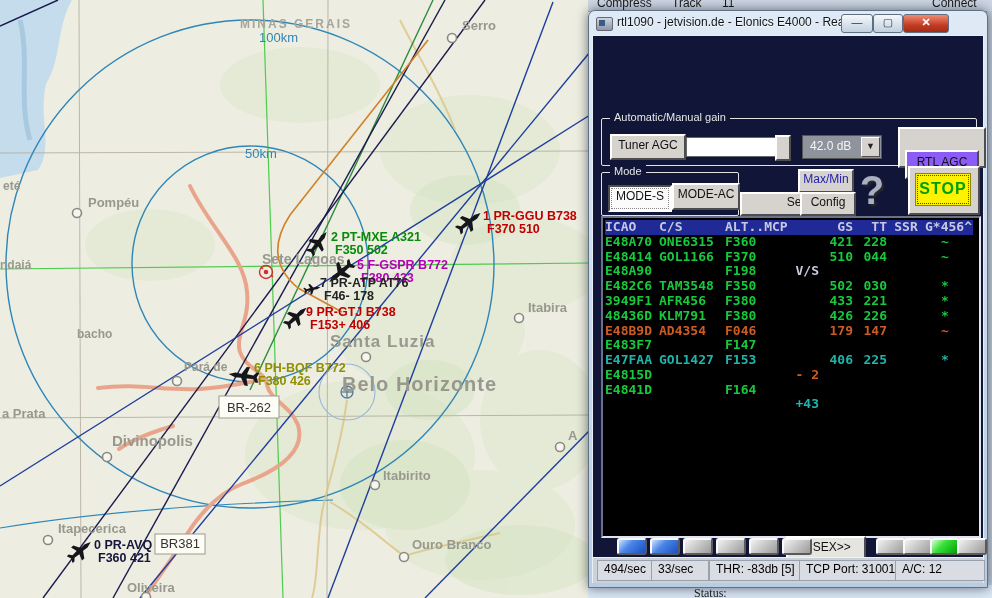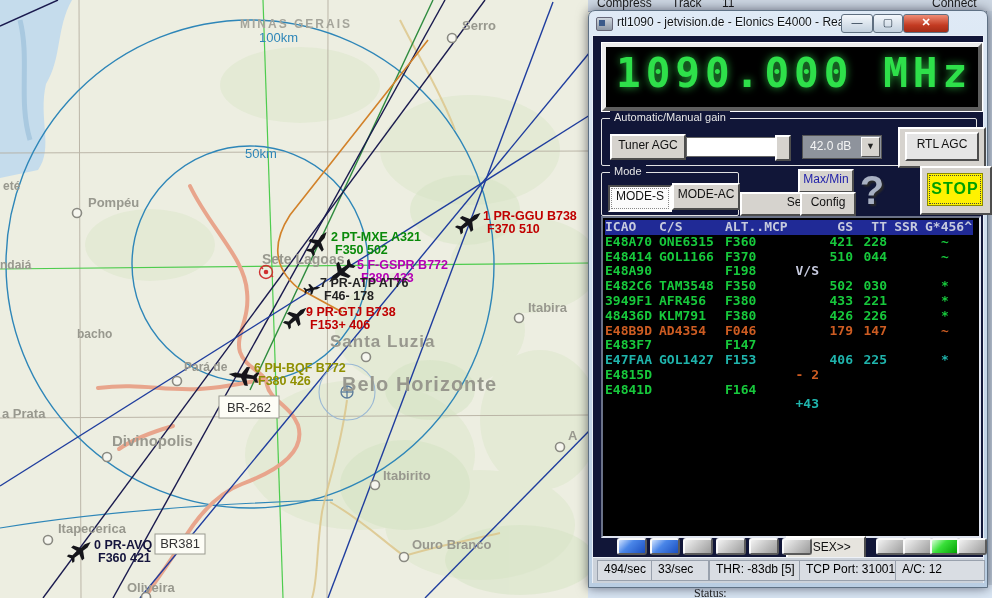--- a/index.html
+++ b/index.html
@@ -36,23 +36,23 @@
         font-size:12px;color:#111;text-align:center;cursor:default;white-space:nowrap;}
   .cbtn.pressed{background:#fbfbfb;border-color:#4d4d4d #ffffff #ffffff #4d4d4d;outline:1px dotted #888;outline-offset:-4px;}
   
   #slider{position:absolute;left:84px;top:18px;width:102px;height:18px;background:#fff;border:1px solid #666;}
   #sthumb{position:absolute;right:-2px;top:-3px;width:12px;height:22px;background:#d6d3ce;border:2px solid;border-color:#fff #4d4d4d #4d4d4d #fff;}
   #combo{position:absolute;left:200px;top:16px;width:78px;height:22px;background:#8e939c;border:1px solid #555;}
   #combo .val{position:absolute;left:7px;top:3px;font-size:12px;color:#f4f4f4;}
   #combo .dd{position:absolute;right:1px;top:1px;width:17px;height:18px;background:#d6d3ce;border:1px solid;border-color:#fff #4d4d4d #4d4d4d #fff;
              font-size:9px;color:#222;text-align:center;line-height:17px;}
   #rtlagc-plate{position:absolute;left:296px;top:8px;width:84px;height:37px;background:#d6d3ce;border:2px solid;border-color:#fff #4d4d4d #4d4d4d #fff;}
-  #rtlagc{left:5px;top:3px;width:70px;height:25px;line-height:21px;background:#e5e5e5;}
-  
-  #stop-plate{position:absolute;left:327px;top:130px;width:68px;height:45px;background:#d6d3ce;border:2px solid;border-color:#fff #4d4d4d #4d4d4d #fff;}
+  #rtlagc{left:5px;top:21px;width:70px;height:25px;line-height:21px;background:#8b5cf6;}
+  
+  #stop-plate{position:absolute;left:315px;top:130px;width:68px;height:45px;background:#d6d3ce;border:2px solid;border-color:#fff #4d4d4d #4d4d4d #fff;}
   #stopbtn{position:absolute;left:5px;top:5px;width:54px;height:31px;background:#fff200;border:1px solid #8a8a00;outline:1px dotted #444;outline-offset:-3px;
            font-weight:bold;font-size:16px;color:#00a000;text-align:center;line-height:29px;letter-spacing:1px;}
   #help{position:absolute;left:262px;top:132px;width:34px;height:44px;font-size:40px;font-weight:bold;color:#a8b0c2;
         text-shadow:2px 2px 2px #2a2a2a;line-height:44px;text-align:center;}
   
   #tblwrap{position:absolute;left:8px;top:180px;width:376px;height:318px;background:#000;border:2px solid;border-color:#6a7288 #dfe4f0 #dfe4f0 #6a7288;}
   #tbl{position:absolute;left:2px;top:2px;width:368px;font-family:"DejaVu Sans Mono",monospace;font-size:13px;font-weight:bold;}
   .trow{height:14.8px;line-height:14.8px;white-space:nowrap;}
   .thead{background:#202a96;color:#c6cade;}
   .cell{display:inline-block;vertical-align:top;overflow:visible;}
@@ -247,23 +247,20 @@
 <div id="win">
   <div id="titlebar">
     <div id="appicon"></div>
     <div id="title">rtl1090 - jetvision.de - Elonics E4000 - Realtek ...</div>
     <div class="capbtn" id="btn-min">—</div>
     <div class="capbtn" id="btn-max">▢</div>
     <div class="capbtn" id="btn-close">✕</div>
   </div>
   <div id="winbody">
 
-    <div id="freqwrap">
-      <div id="freq">1090.000 MHz</div>
-    </div>
 
     <div class="grp" style="left:8px;top:82px;width:374px;height:46px;">
       <span class="lg">Automatic/Manual gain</span>
       <div class="cbtn" style="left:8px;top:15px;width:72px;height:22px;line-height:19px;">Tuner AGC</div>
       <div id="slider">
             <div id="sthumb"></div>
           </div>
       <div id="combo">
         <span class="val">42.0 dB</span>
         <span class="dd">▼</span>

